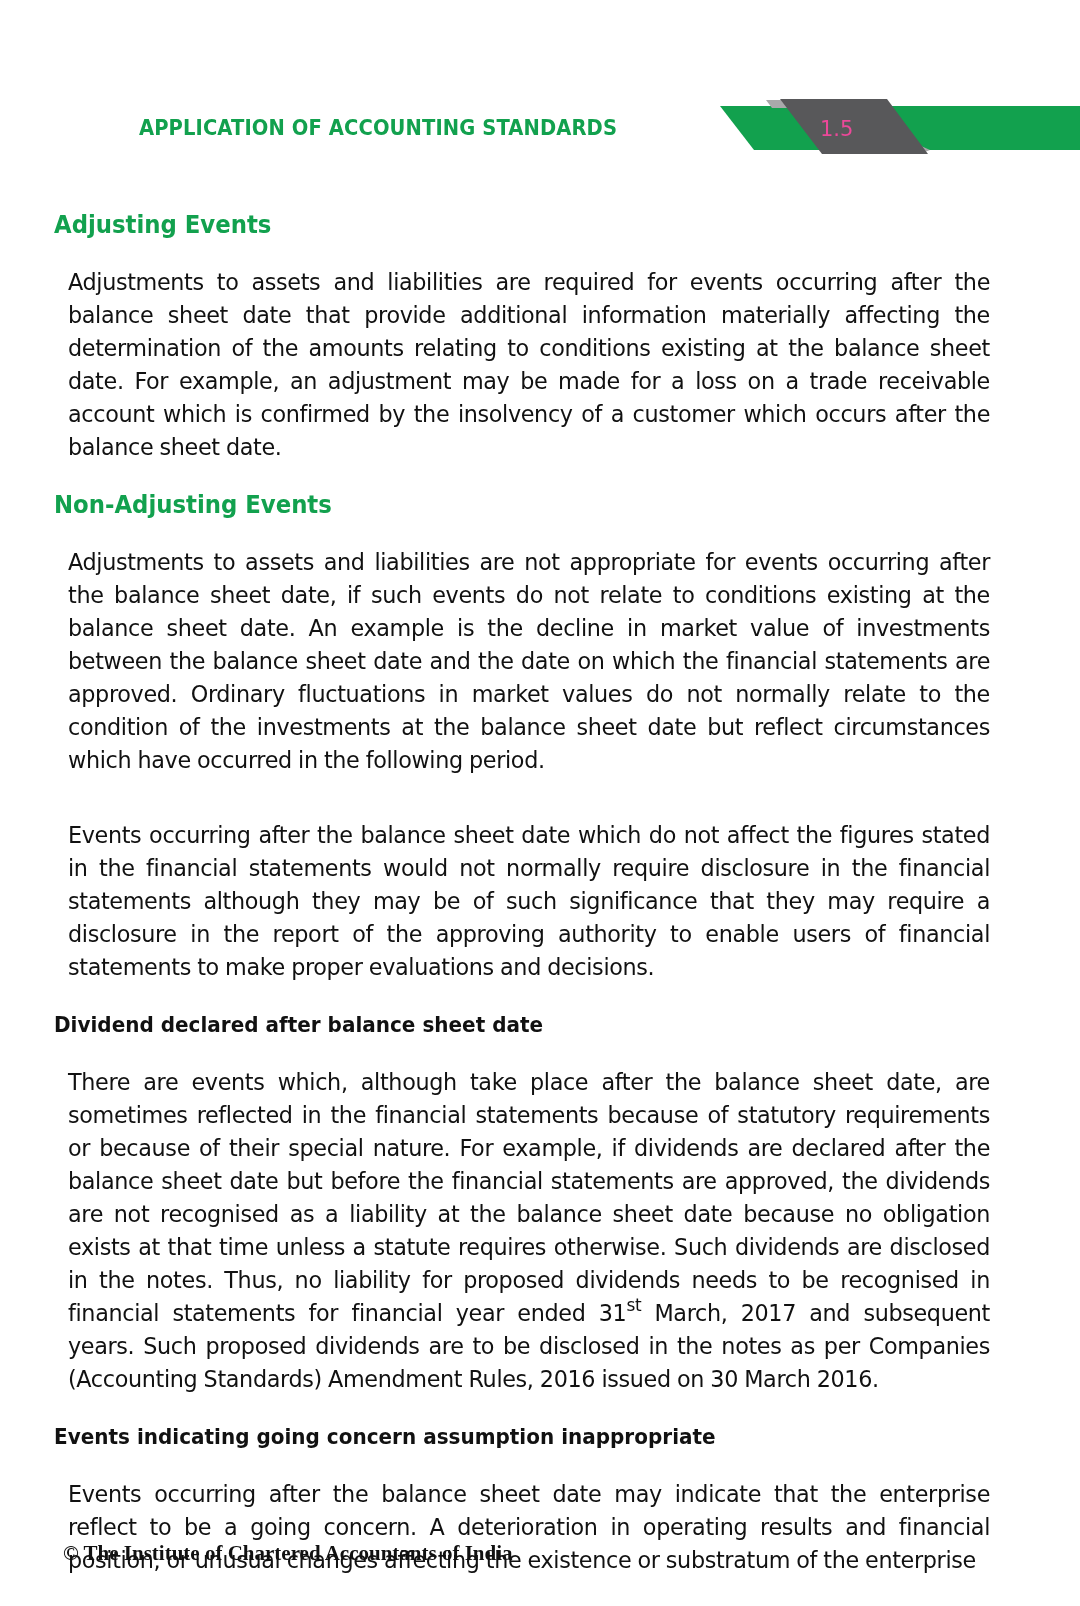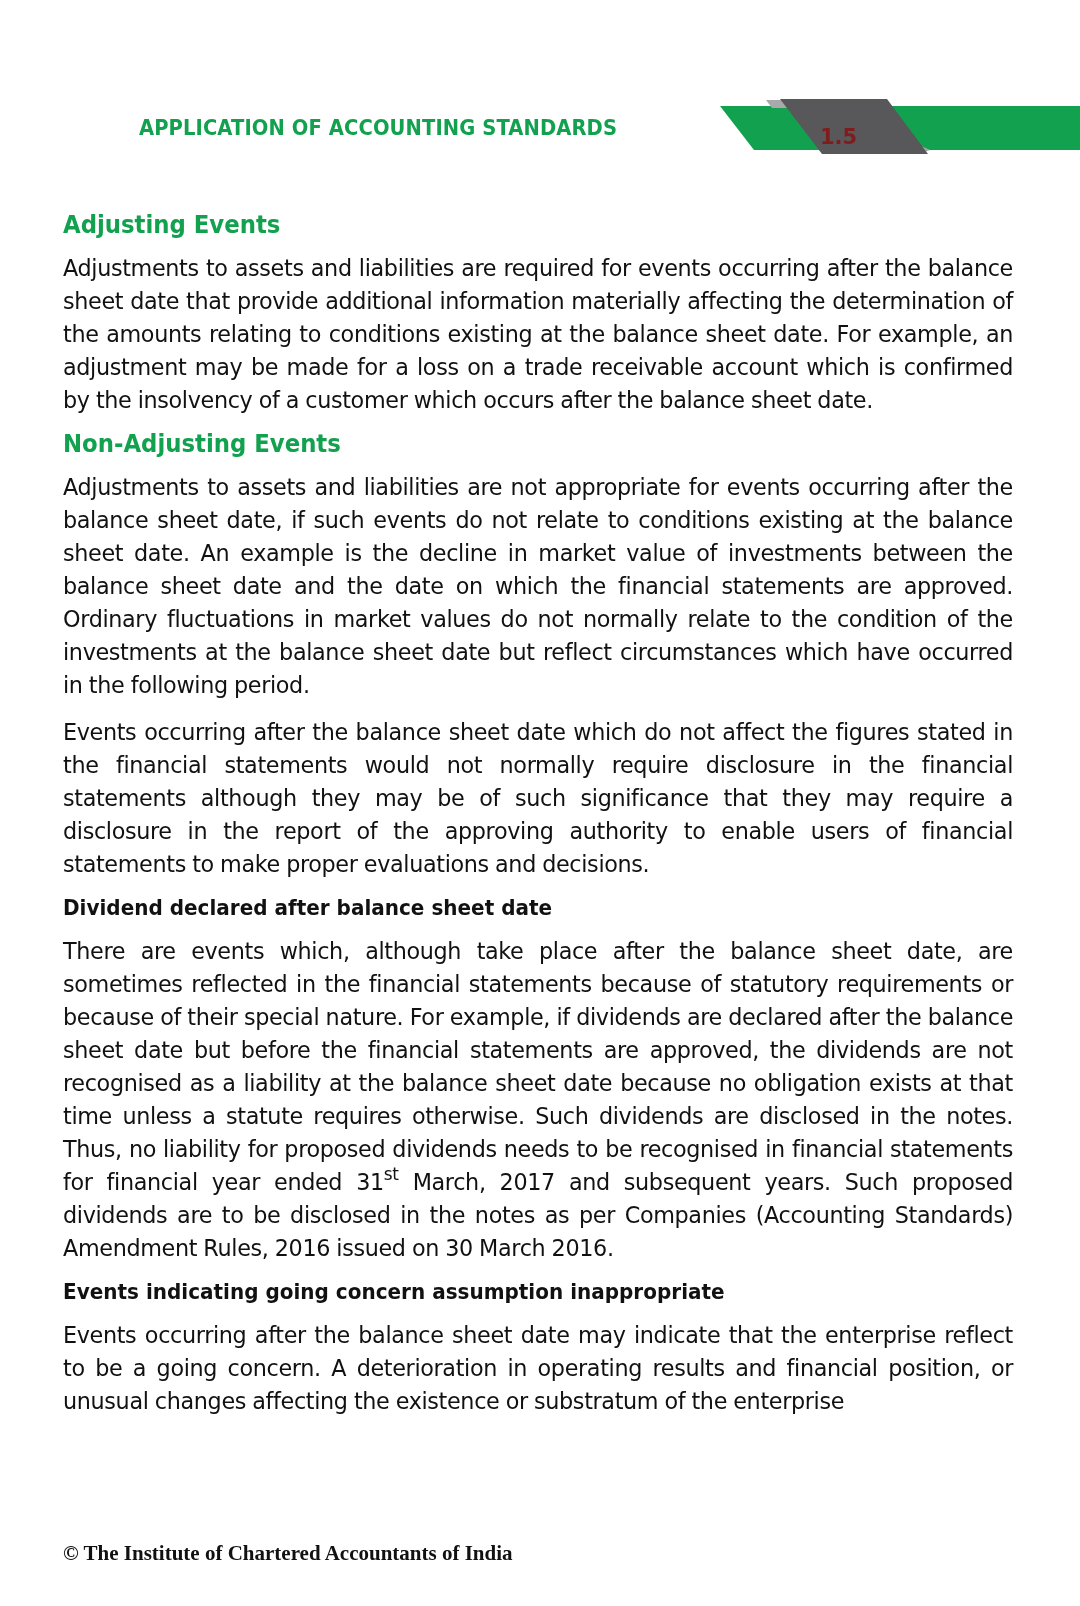--- a/index.html
+++ b/index.html
@@ -8,37 +8,37 @@
   .running-head {
     position: absolute; left: 139px; top: 116px;
     font-family: "DejaVu Sans", sans-serif; font-weight: bold;
     font-size: 21px; color: #12a14e; letter-spacing: 0.1px;
     transform: scaleX(0.93); transform-origin: left top;
     white-space: nowrap;
   }
   .band { position: absolute; left: 0; top: 0; width: 1080px; height: 170px; }
   .page-num {
     position: absolute; left: 820px; top: 117px;
-    font-family: "DejaVu Sans", sans-serif; font-weight: bold;
-    font-size: 21px; color: #7f1d1d; margin-top: 8px;
+    font-family: "DejaVu Sans", sans-serif; font-weight: normal;
+    font-size: 21px; color: #ec4899;
   }
   .content {
-    position: absolute; left: 63px; top: 210px; width: 950px;
+    position: absolute; left: 54px; top: 210px; width: 950px;
     font-family: "DejaVu Sans", sans-serif; color: #111111;
   }
   h2.green {
     margin: 0; font-size: 24px; font-weight: bold; color: #12a14e;
     line-height: 30px; transform: scaleX(0.95); transform-origin: left center;
   }
   h3.black {
     margin: 0; font-size: 21.5px; font-weight: bold; color: #111;
     line-height: 30px; transform: scaleX(0.93); transform-origin: left center; white-space: nowrap;
   }
   p {
-    margin: 0; font-size: 22.3px; line-height: 33px; text-align: justify;
+    margin: 14px; font-size: 22.3px; line-height: 33px; text-align: justify;
     letter-spacing: -0.35px; word-spacing: -0.5px;
   }
   .gap-p { height: 14px; }
   .gap-s { height: 12px; }
   sup { font-size: 17px; vertical-align: 10px; line-height: 0; }
   .footer {
     position: absolute; left: 63px; top: 1541px;
     font-family: "Liberation Serif", serif; font-weight: bold;
     font-size: 21px; color: #111;
   }

